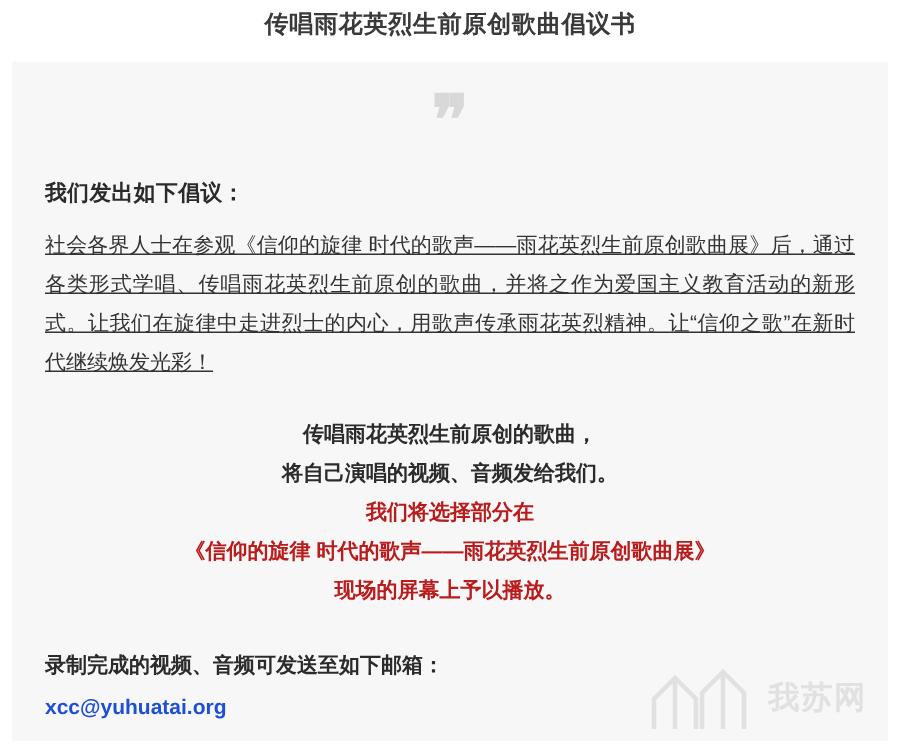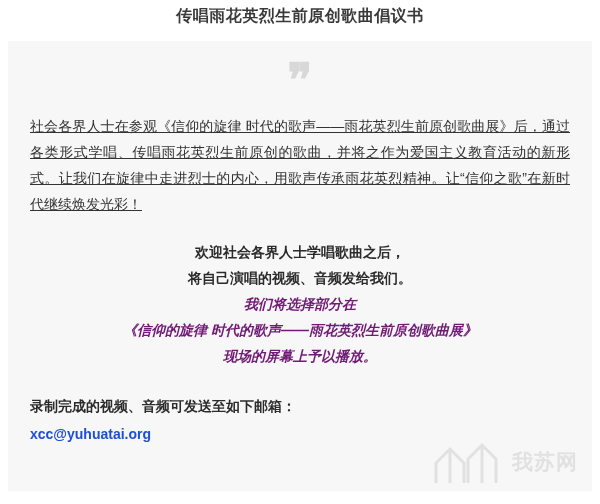--- a/index.html
+++ b/index.html
@@ -69,22 +69,21 @@
     text-align: center;
     margin: 22px 0 20px 0;
   }
   .center-line {
     font-size: 14px;
     font-weight: bold;
     color: #2b2b2b;
     line-height: 26px;
   }
   .center-line.red {
-    color: #701a75;
-    font-style: italic;
+    color: #b91c1c;
   }
   .mail-block {
     margin-top: 24px;
   }
   .mail-label {
     font-size: 14px;
     font-weight: bold;
     color: #2b2b2b;
     line-height: 26px;
   }
@@ -131,25 +130,26 @@
 <div class="page">
 
   <div class="doc-title">传唱雨花英烈生前原创歌曲倡议书</div>
 
   <div class="body-panel">
 
     <div class="quote-mark">❞</div>
 
     <div class="content">
 
+      <div class="lead">我们发出如下倡议：</div>
 
       <p class="para">社会各界人士在参观《信仰的旋律 时代的歌声——雨花英烈生前原创歌曲展》后，通过各类形式学唱、传唱雨花英烈生前原创的歌曲，并将之作为爱国主义教育活动的新形式。让我们在旋律中走进烈士的内心，用歌声传承雨花英烈精神。让“信仰之歌”在新时代继续焕发光彩！</p>
 
       <div class="center-block">
-        <div class="center-line">欢迎社会各界人士学唱歌曲之后，</div>
+        <div class="center-line">传唱雨花英烈生前原创的歌曲，</div>
         <div class="center-line">将自己演唱的视频、音频发给我们。</div>
         <div class="center-line red">我们将选择部分在</div>
         <div class="center-line red">《信仰的旋律 时代的歌声——雨花英烈生前原创歌曲展》</div>
         <div class="center-line red">现场的屏幕上予以播放。</div>
       </div>
 
       <div class="mail-block">
         <div class="mail-label">录制完成的视频、音频可发送至如下邮箱：</div>
         <div class="mail-addr">xcc@yuhuatai.org</div>
       </div>

